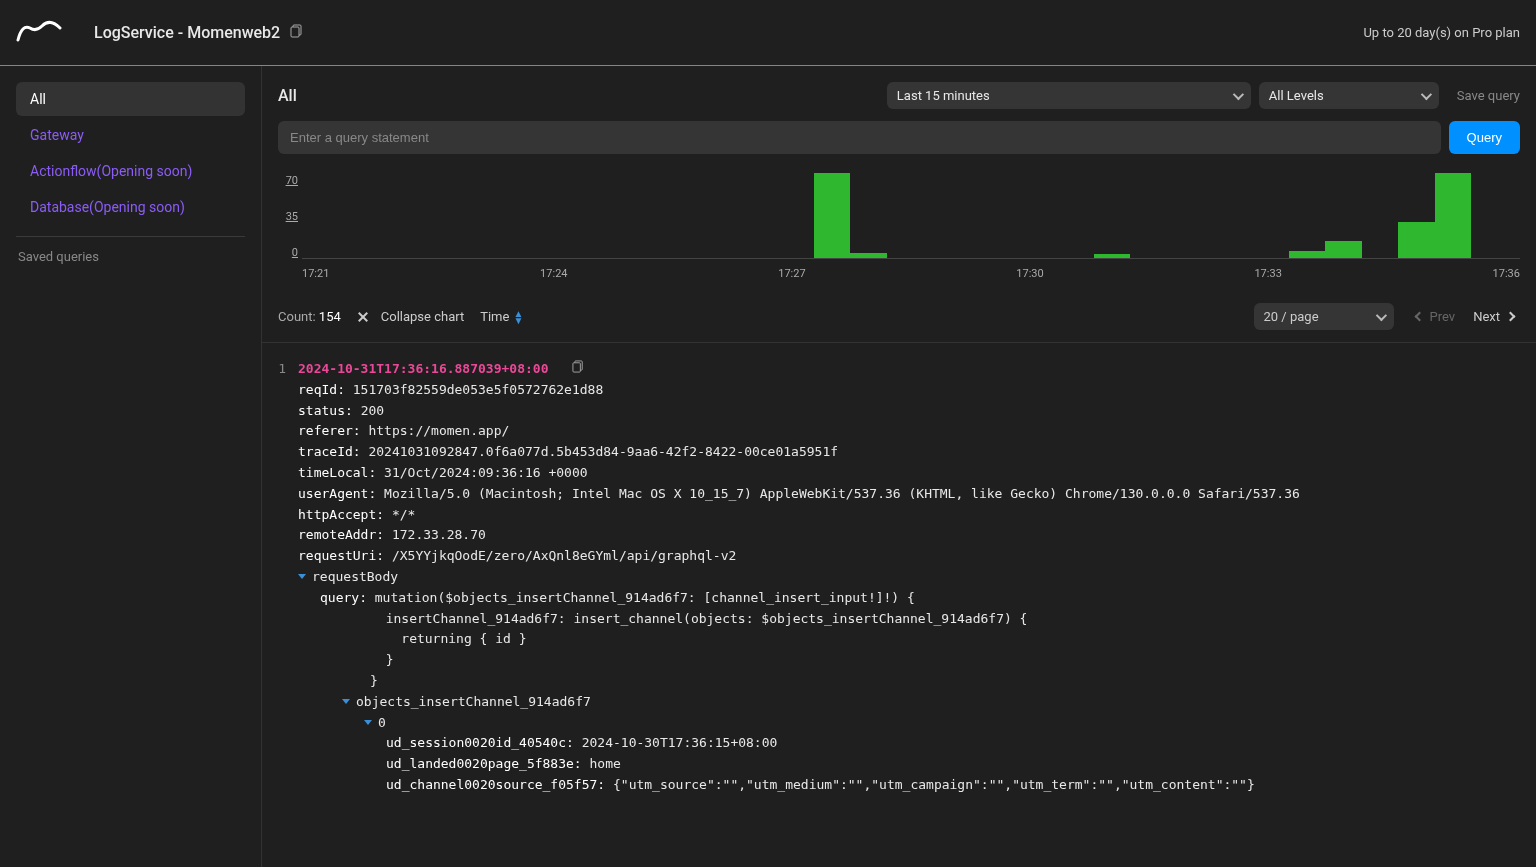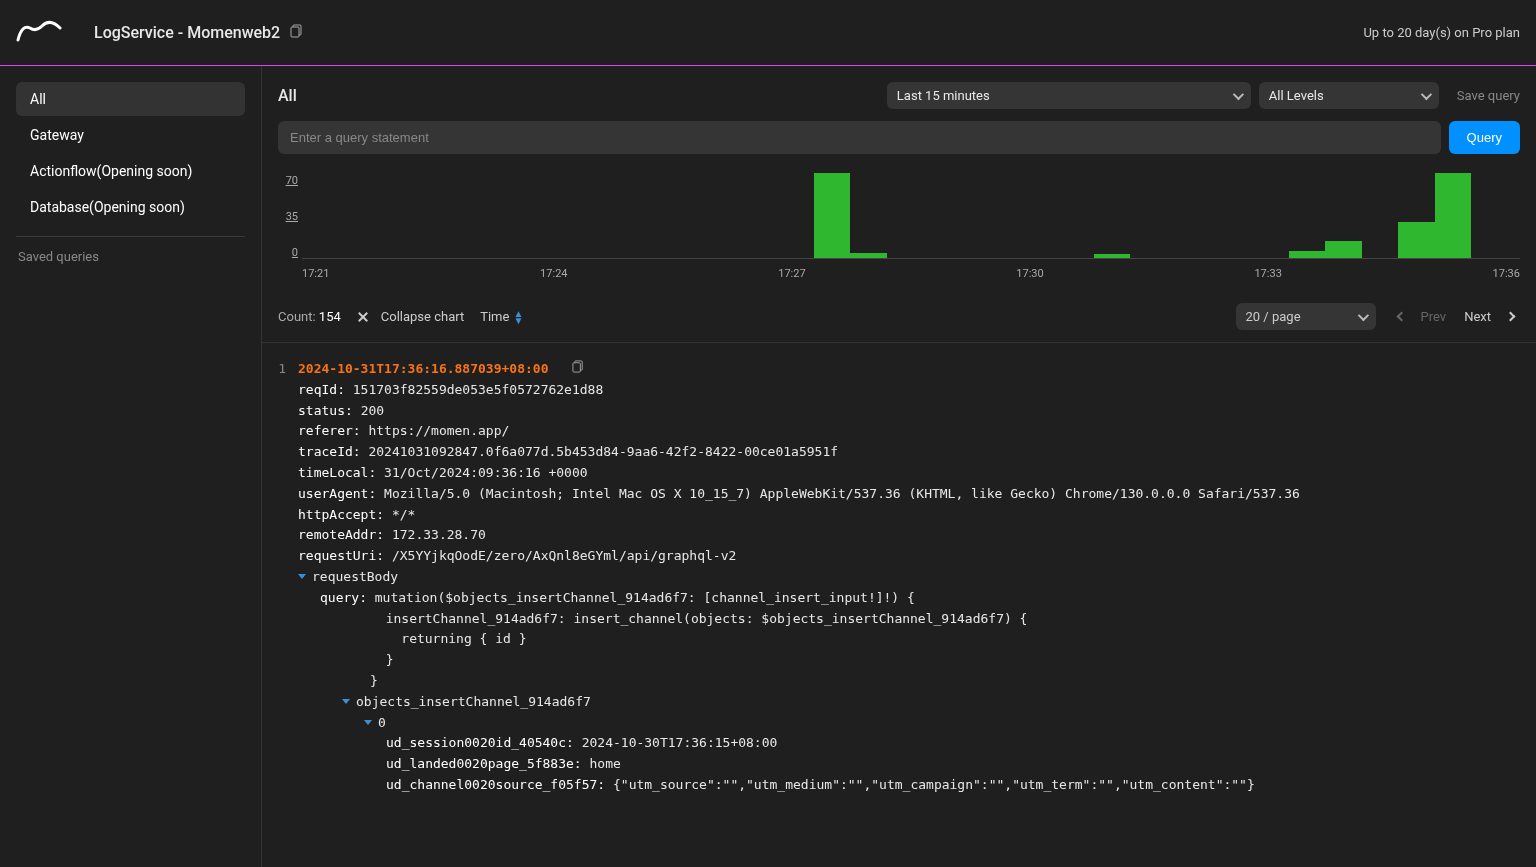--- a/index.html
+++ b/index.html
@@ -30,21 +30,21 @@
 .plan-text { color: #ccc; font-size: 13px; }
 .main { display: flex; height: calc(100% - 50px); }
 .sidebar {
   width: 262px;
   padding: 16px;
   border-right: 1px solid #333;
 }
 .sidebar-item {
   padding: 9px 14px;
   border-radius: 6px;
-  color: #ffffff;
+  color: #8b5cf6;
   margin-bottom: 2px;
   cursor: pointer;
   font-size: 14px;
 }
 .sidebar-item.active { background: #333; color: #fff; }
 .sidebar-divider {
   border: none;
   border-top: 1px solid #3a3a3a;
   margin: 12px 0;
 }
@@ -134,35 +134,35 @@
   gap: 16px;
   color: #ccc;
   font-size: 13px;
 }
 .count-label { color: #aaa; }
 .count-val { color: #fff; }
 .collapse-chart { display: flex; align-items: center; gap: 12px; color: #ccc; cursor: pointer; }
 .time-sort { display: flex; align-items: center; gap: 4px; color: #ccc; cursor: pointer; }
 .controls-row .spacer { flex: 1; }
 .pager { display: flex; align-items: center; gap: 6px; color: #ccc; }
-.pager-btn { display: flex; align-items: center; gap: 16px; cursor: pointer; padding: 4px 6px; }
+.pager-btn { display: flex; align-items: center; gap: 7px; cursor: pointer; padding: 4px 6px; }
 .pager-btn.disabled { color: #666; }
 .log-area {
   flex: 1;
   overflow: auto;
   border-top: 1px solid #333;
   padding: 16px;
   font-family: ui-monospace, Menlo, Monaco, Consolas, monospace;
   font-size: 13px;
   line-height: 1.6;
 }
 .log-row { display: flex; gap: 12px; }
 .log-idx { color: #888; width: 8px; text-align: right; flex-shrink: 0; }
 .log-body { flex: 1; }
-.log-ts { font-weight: 600; color: #f97316; display: inline-flex; align-items: center; gap: 24px; }
+.log-ts { font-weight: 600; color: #ec4899; display: inline-flex; align-items: center; gap: 24px; }
 .copy-btn { color: #aaa; cursor: pointer; }
 .kv { color: #e8e8e8; }
 .kv .k { color: #ffffff; }
 .tree-caret {
   display: inline-block;
   width: 0; height: 0;
   border-left: 4px solid transparent;
   border-right: 4px solid transparent;
   border-top: 5px solid #3b8fd6;
   margin-right: 6px;

